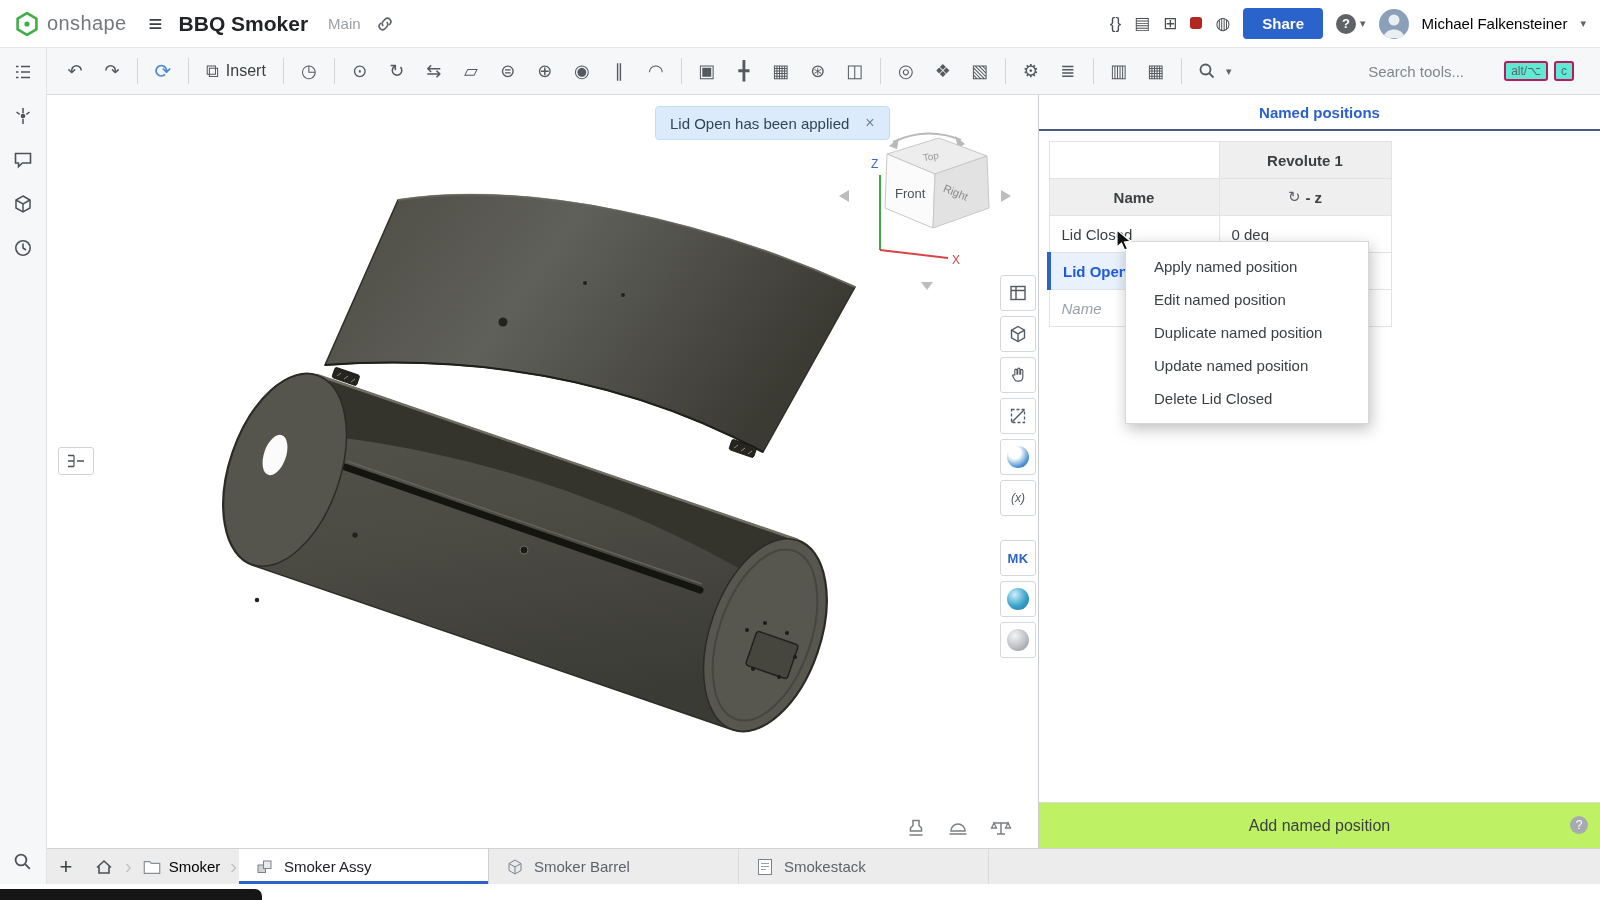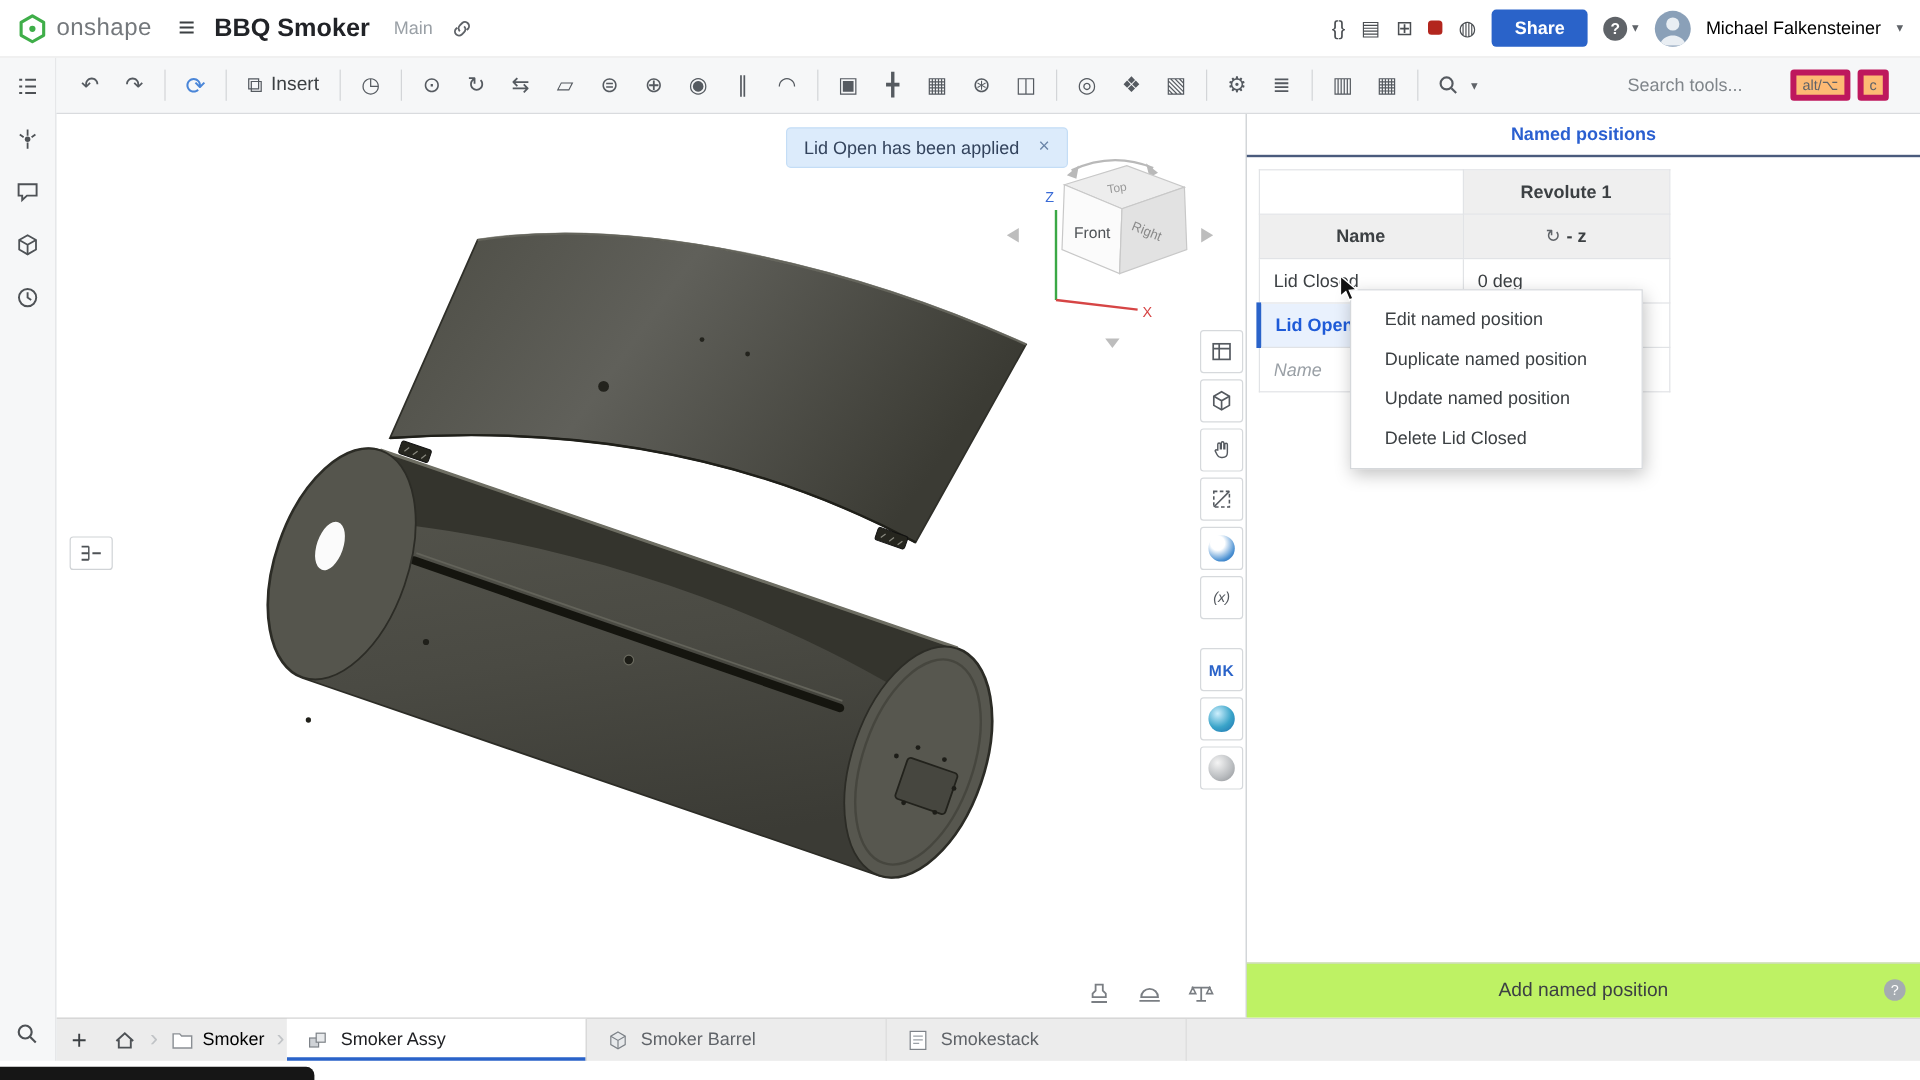--- a/index.html
+++ b/index.html
@@ -27,21 +27,21 @@
   
   .toolbar { position:absolute; top:48px; left:47px; right:0; height:47px; background:#f6f7f8; border-bottom:1px solid #d9dbde; display:flex; align-items:center; padding:0 10px; gap:1px; z-index:9; }
   .tool-btn { min-width:36px; height:34px; background:none; border:none; color:#555a60; font-size:18px; display:flex; align-items:center; justify-content:center; border-radius:4px; cursor:pointer; }
   .tool-btn.blue { color:#4a86d8; font-size:20px; }
   .insert-btn { display:flex; align-items:center; gap:7px; background:none; border:none; font-size:16px; color:#3c4043; padding:0 10px; height:34px; cursor:pointer; }
   .insert-glyph { font-size:18px; color:#555a60; }
   .vsep { width:1px; height:26px; background:#d3d5d8; margin:0 6px; }
   .search-wrap { margin-left:auto; margin-right:16px; display:flex; align-items:center; gap:6px; }
   .search-input { width:130px; border:none; background:transparent; font-size:15px; color:#3c4043; outline:none; }
   .search-input::placeholder { color:#80868b; }
-  .kbd { border:5px solid #be185d; border-radius:3px; background:#fdba74; font-size:12px; color:#5f6368; padding:1px 5px; }
+  .kbd { border:2px solid #be185d; border-radius:3px; background:#5eead4; font-size:12px; color:#5f6368; padding:1px 5px; }
 
   
   .left-strip { position:absolute; top:48px; left:0; width:47px; bottom:16px; background:#f6f7f8; border-right:1px solid #e2e3e5; display:flex; flex-direction:column; align-items:center; padding:8px 0 6px; gap:12px; z-index:5; }
   .strip-btn { width:32px; height:32px; background:none; border:none; display:flex; align-items:center; justify-content:center; cursor:pointer; }
   .strip-spacer { flex:1; }
 
   
   .viewport { position:absolute; top:95px; left:47px; width:991px; bottom:52px; background:#fff; overflow:hidden; }
   .toast { position:absolute; left:608px; top:11px; display:flex; align-items:center; gap:16px; background:#dcebfb; border:1px solid #c4ddf6; border-radius:4px; padding:7px 14px; font-size:15px; color:#33435c; z-index:8; }
   .toast-close { background:none; border:none; color:#6b85a8; font-size:16px; cursor:pointer; }
@@ -415,20 +415,21 @@
       <tr>
         <td>
           <input class="name-input" placeholder="Name" style="">
         </td>
         <td></td>
       </tr>
     </tbody>
       </table>
 
     <div class="ctx-menu">
+      <div class="ctx-item">Apply named position</div>
       <div class="ctx-item">Edit named position</div>
       <div class="ctx-item">Duplicate named position</div>
       <div class="ctx-item">Update named position</div>
       <div class="ctx-item">Delete Lid Closed</div>
     </div>
 
     <svg class="cursor-ptr" width="20" height="22" viewBox="0 0 20 22">
       <path d="M2,1 L2,18 L6.5,14 L9.5,21 L12.5,19.7 L9.5,13 L15.5,12.4 Z" fill="#111" stroke="#fff" stroke-width="1.2"></path>
     </svg>
 

